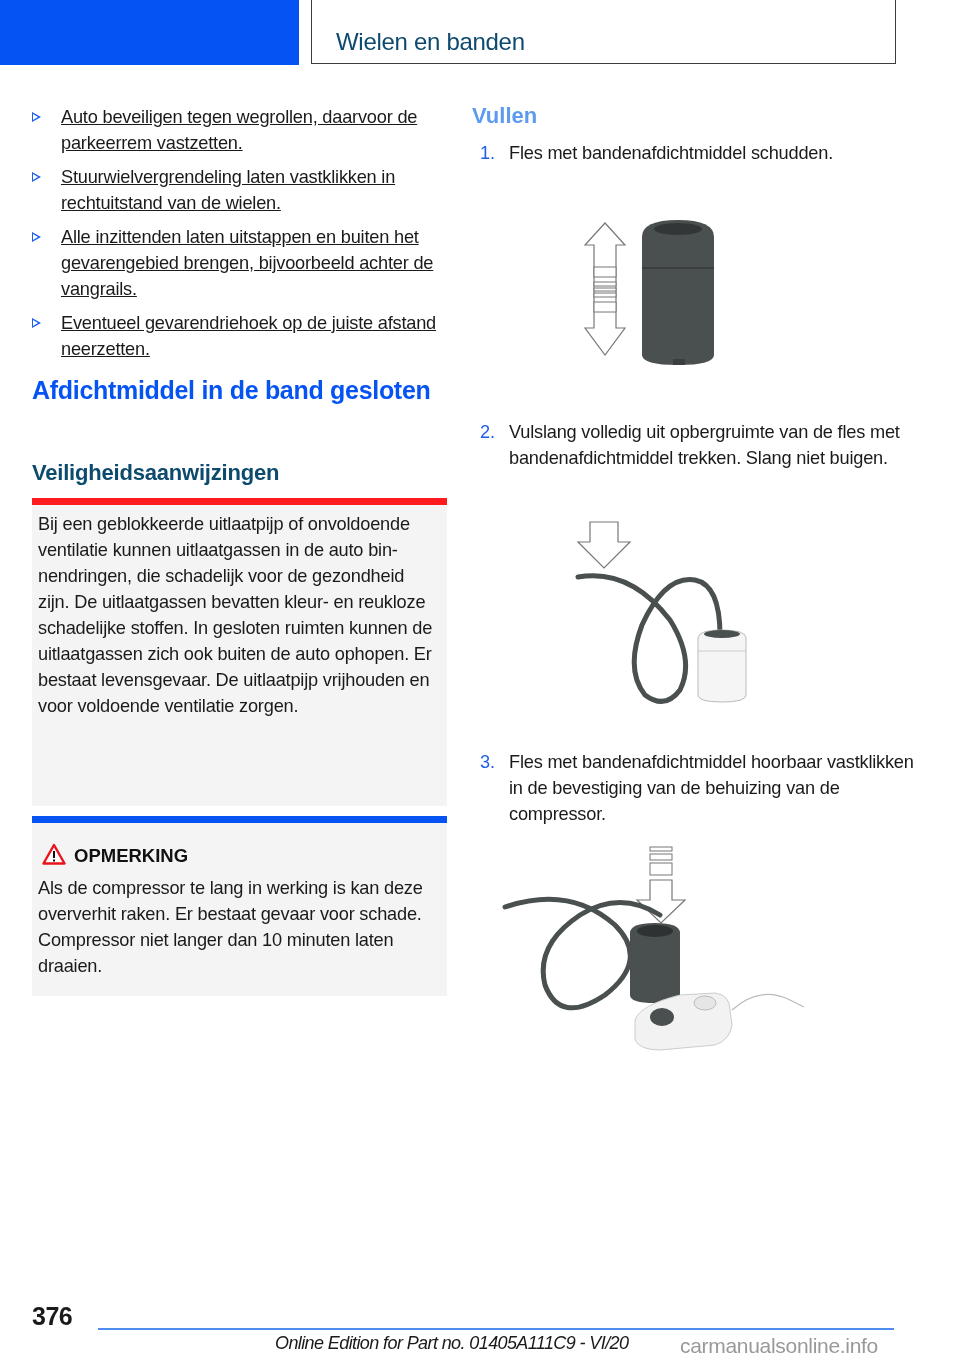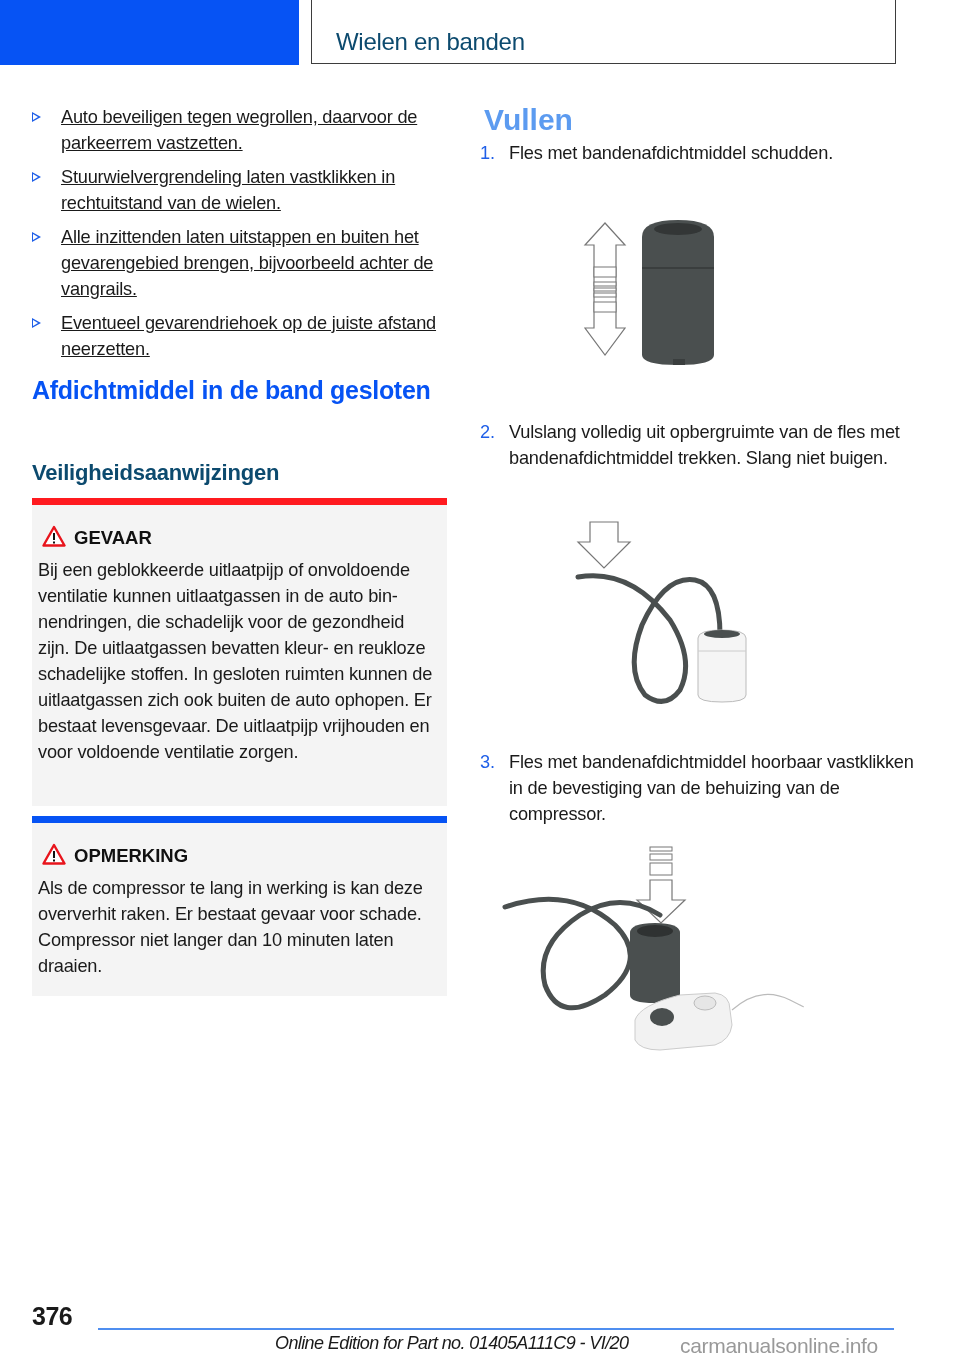--- a/index.html
+++ b/index.html
@@ -36,22 +36,22 @@
     .warn .bar { height: 7px; }
     .warn .title { position: relative; padding-left: 42px; margin-top: 22px; height: 24px;
                    font-weight: bold; font-size: 18.5px; color: #111; }
     .warn .title svg { position: absolute; left: 10px; top: -2px; }
     .warn .body { padding: 6px 8px 0 6px; font-size: 18.2px; line-height: 26px;
                   letter-spacing: -0.2px; }
     .warn-danger { top: 498px; height: 308px; }
     .warn-note { top: 816px; height: 180px; }
 
     
-    .rh { position: absolute; left: 484px; top: 103px; color: #5c9bf0; font-weight: bold;
-          font-size: 30px; }
+    .rh { position: absolute; left: 472px; top: 103px; color: #5c9bf0; font-weight: bold;
+          font-size: 22px; }
     .step { position: absolute; left: 480px; width: 420px; font-size: 18.2px; line-height: 26px;
             padding-left: 29px; letter-spacing: -0.2px; }
     .step .num { position: absolute; left: 0; top: 0; color: #1f5fe8; }
     .fig { position: absolute; }
 
     
     .pgnum { position: absolute; left: 32px; top: 1302px; font-weight: bold; font-size: 25px;
              color: #1a1a1a; letter-spacing: -0.5px; }
     .footline { position: absolute; left: 98px; top: 1328px; width: 796px; height: 2px;
                 background: #4f8ef0; }
@@ -87,28 +87,20 @@
     <span class="tri"></span>
     <span>Eventueel gevarendriehoek op de juiste af­stand neerzetten.</span>
   </div>
 </div>
 
 <div class="h1">Afdichtmiddel in de band gesloten</div>
 <div class="h2">Veiligheidsaanwijzingen</div>
 
 <div class="warn warn-danger">
   <div class="bar" style="background:#ff1a1f"></div>
-  <div class="title">
-    <svg width="24" height="22" viewBox="0 0 24 22">
-      <path d="M12 2 L22.5 20.5 L1.5 20.5 Z" fill="#fff" stroke="#e8141c" stroke-width="2.4" stroke-linejoin="round"></path>
-      <rect x="11" y="8" width="2" height="7" fill="#111"></rect>
-      <rect x="11" y="16.5" width="2" height="2" fill="#111"></rect>
-    </svg>
-    <span>GEVAAR</span>
-  </div>
   <div class="body">Bij een geblokkeerde uitlaatpijp of onvoldoende ventilatie kunnen uitlaatgassen in de auto bin­nendringen, die schadelijk voor de gezondheid zijn. De uitlaatgassen bevatten kleur- en reuk­loze schadelijke stoffen. In gesloten ruimten kunnen de uitlaatgassen zich ook buiten de auto ophopen. Er bestaat levensgevaar. De uit­laatpijp vrijhouden en voor voldoende ventilatie zorgen.</div>
 </div>
 
 <div class="warn warn-note">
   <div class="bar" style="background:#0653f4"></div>
   <div class="title">
     <svg width="24" height="22" viewBox="0 0 24 22">
       <path d="M12 2 L22.5 20.5 L1.5 20.5 Z" fill="#fff" stroke="#e8141c" stroke-width="2.4" stroke-linejoin="round"></path>
       <rect x="11" y="8" width="2" height="7" fill="#111"></rect>
       <rect x="11" y="16.5" width="2" height="2" fill="#111"></rect>

